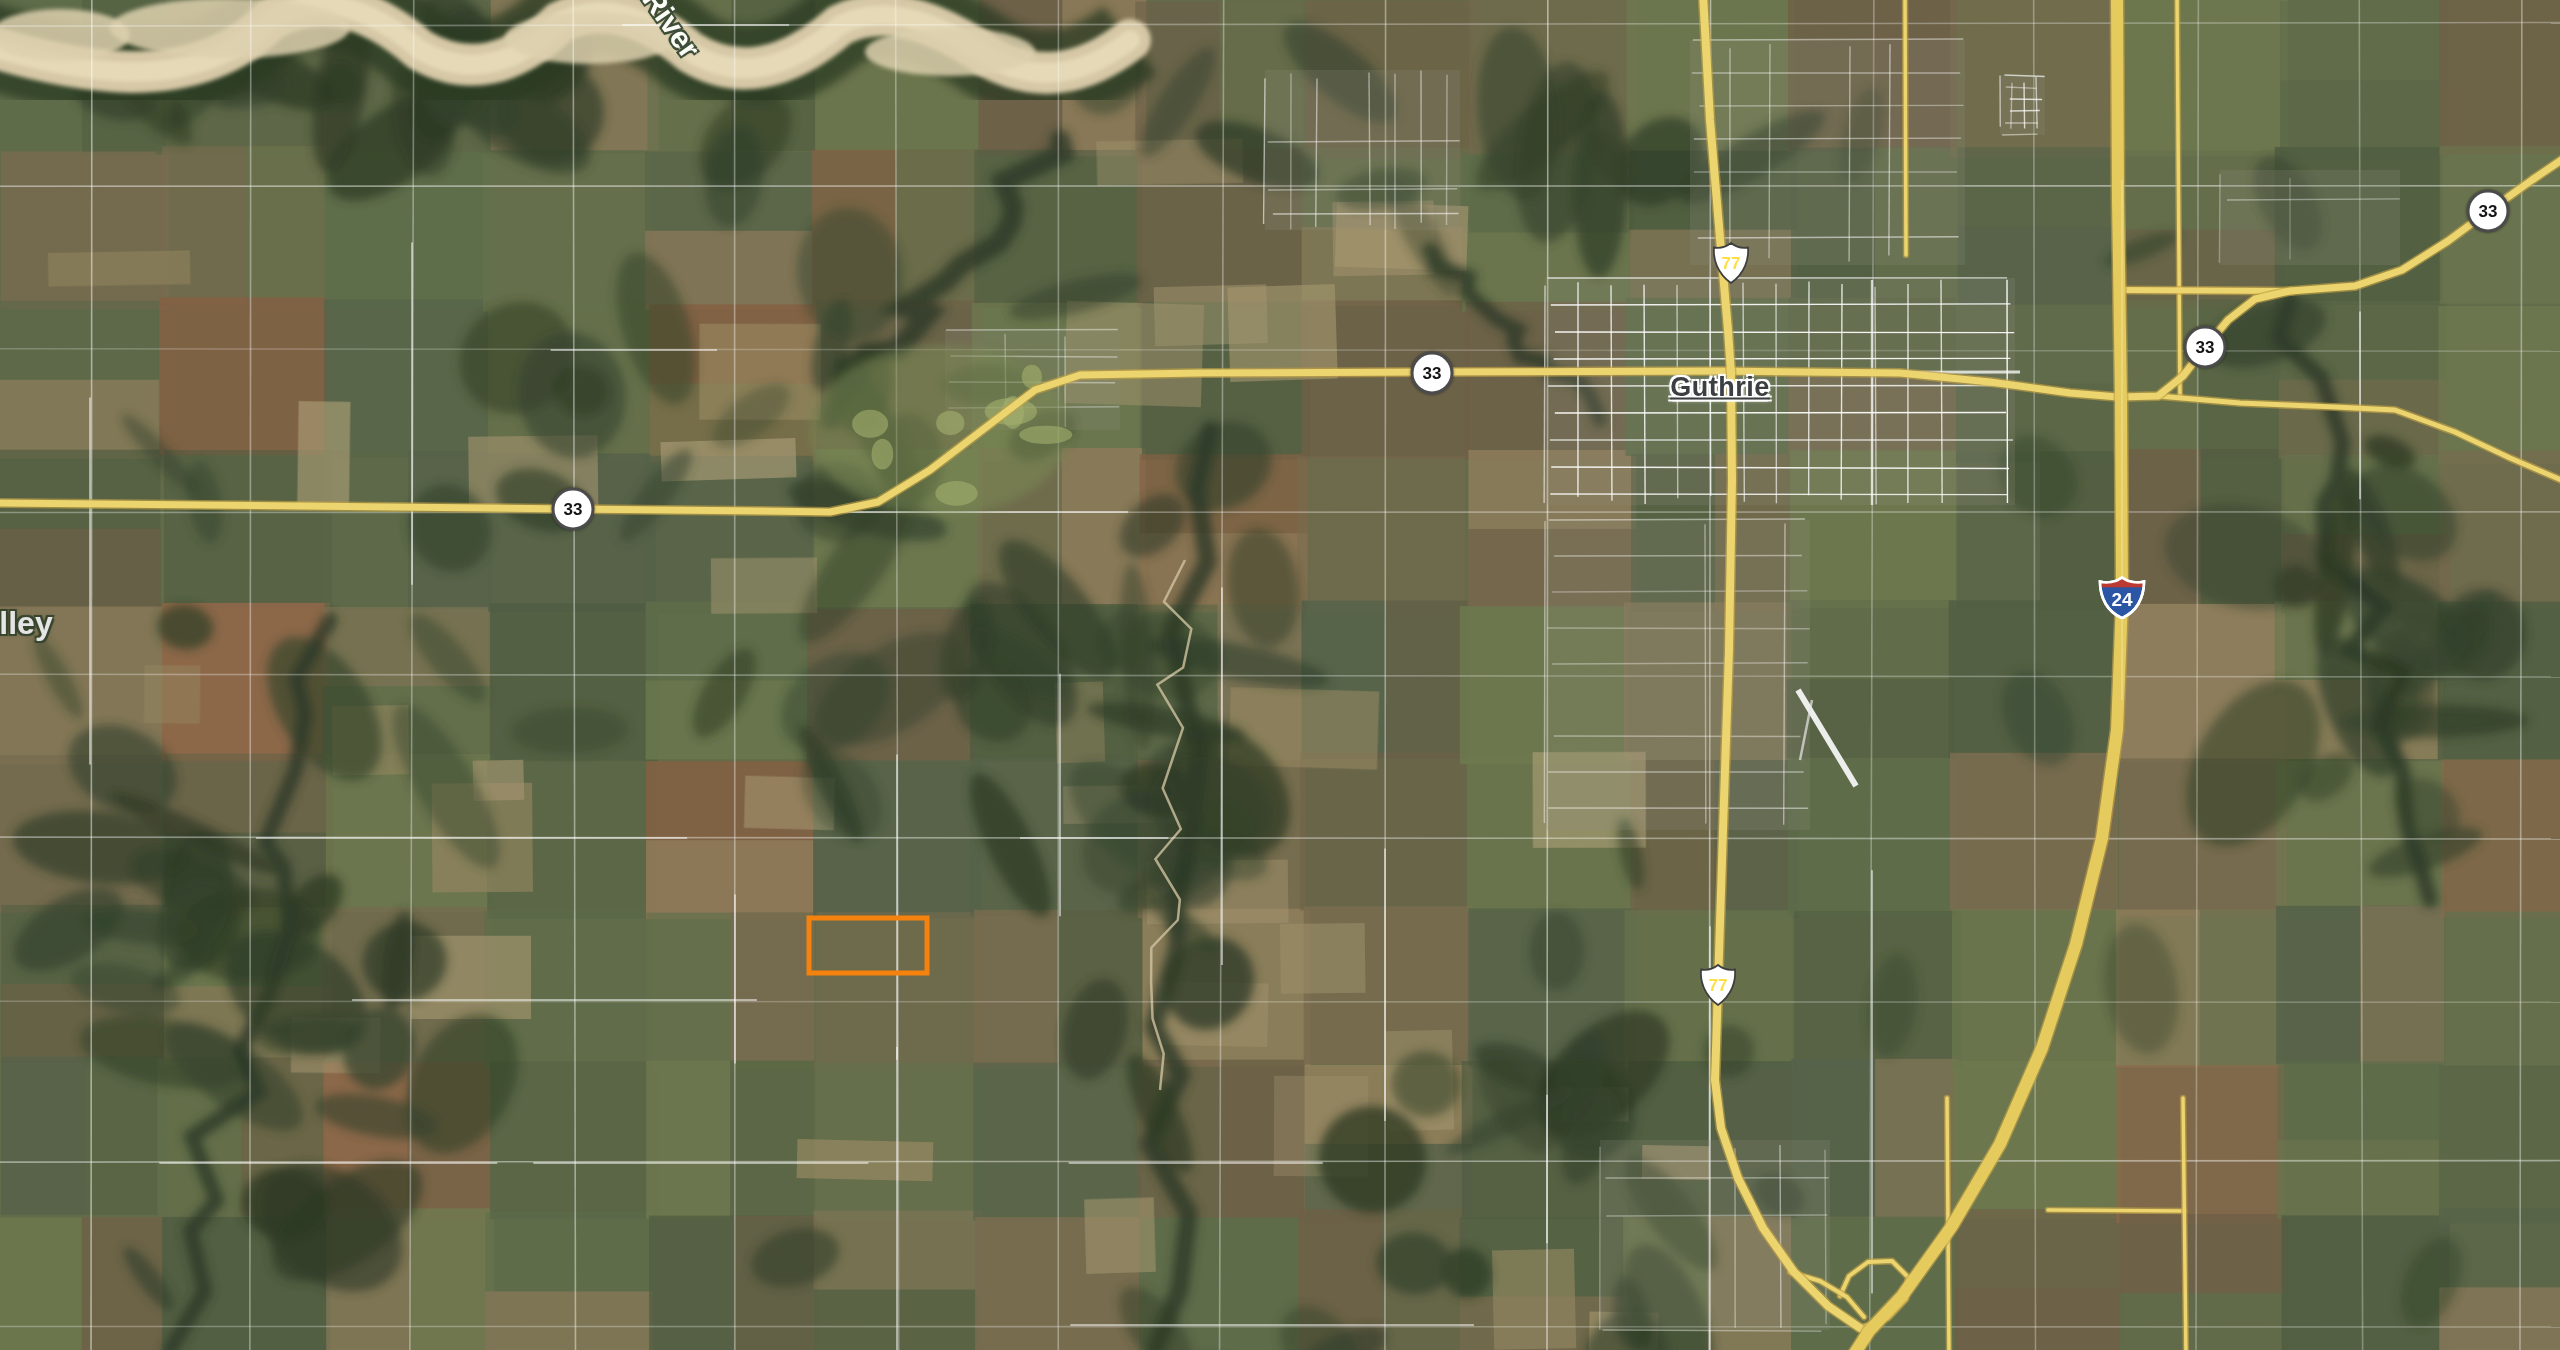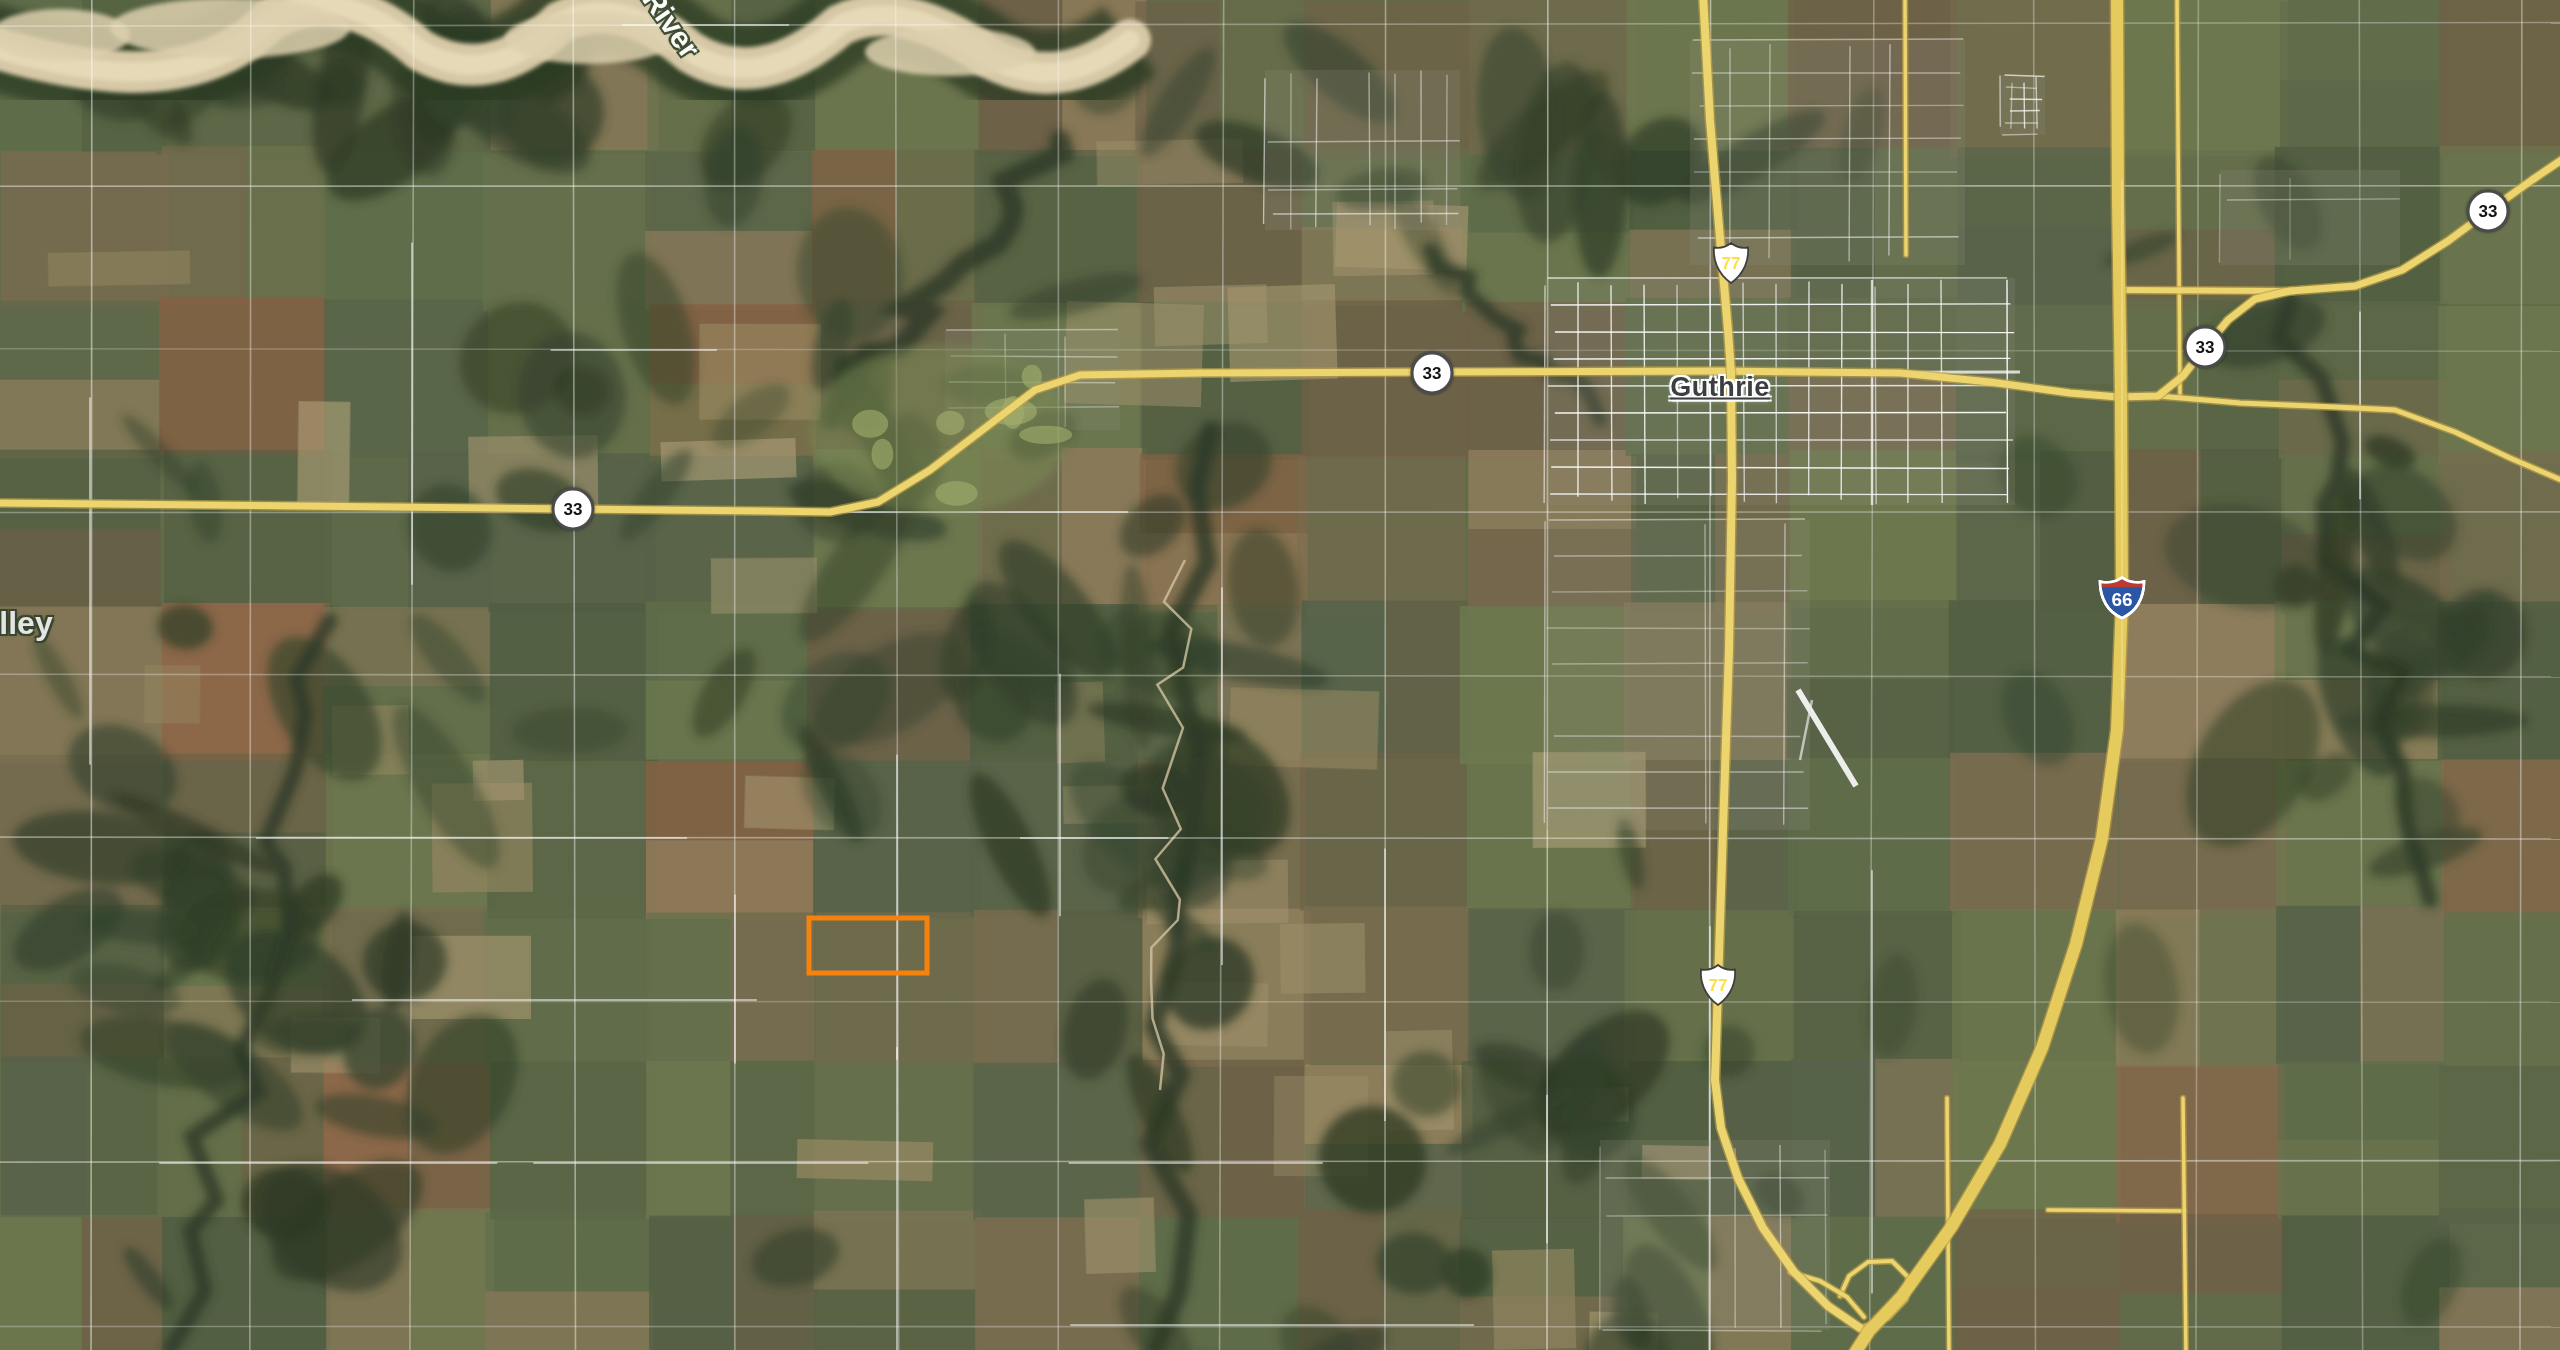--- a/index.html
+++ b/index.html
@@ -739,21 +739,21 @@
       <svg viewBox="0 0 56 50">
         <defs>
             <clipPath id="i35clip">
           <path d="M28 3 C21 8 11 9.5 3 7.5 C3 27 12 42 28 49 C44 42 53 27 53 7.5 C45 9.5 35 8 28 3 Z"></path>
         </clipPath>
           </defs>
         <path d="M28 3 C21 8 11 9.5 3 7.5 C3 27 12 42 28 49 C44 42 53 27 53 7.5 C45 9.5 35 8 28 3 Z" fill="#2a56a5" stroke="#ffffff" stroke-width="3"></path>
         <rect x="0" y="3" width="56" height="11" fill="#bb3a31" clip-path="url(#i35clip)"></rect>
         <path d="M28 3 C21 8 11 9.5 3 7.5 C3 27 12 42 28 49 C44 42 53 27 53 7.5 C45 9.5 35 8 28 3 Z" fill="none" stroke="#ffffff" stroke-width="3"></path>
       </svg>
-      <span class="sh-txt">66</span>
+      <span class="sh-txt">24</span>
     </div>
 
     <div class="shield state" id="sh-3" style="left: 573px; top: 509px;">
       <span class="sh-txt">33</span>
     </div>
     <div class="shield state" id="sh-4" style="left: 1432px; top: 373px;">
       <span class="sh-txt">33</span>
     </div>
     <div class="shield state" id="sh-5" style="left: 2205px; top: 347px;">
       <span class="sh-txt">33</span>

